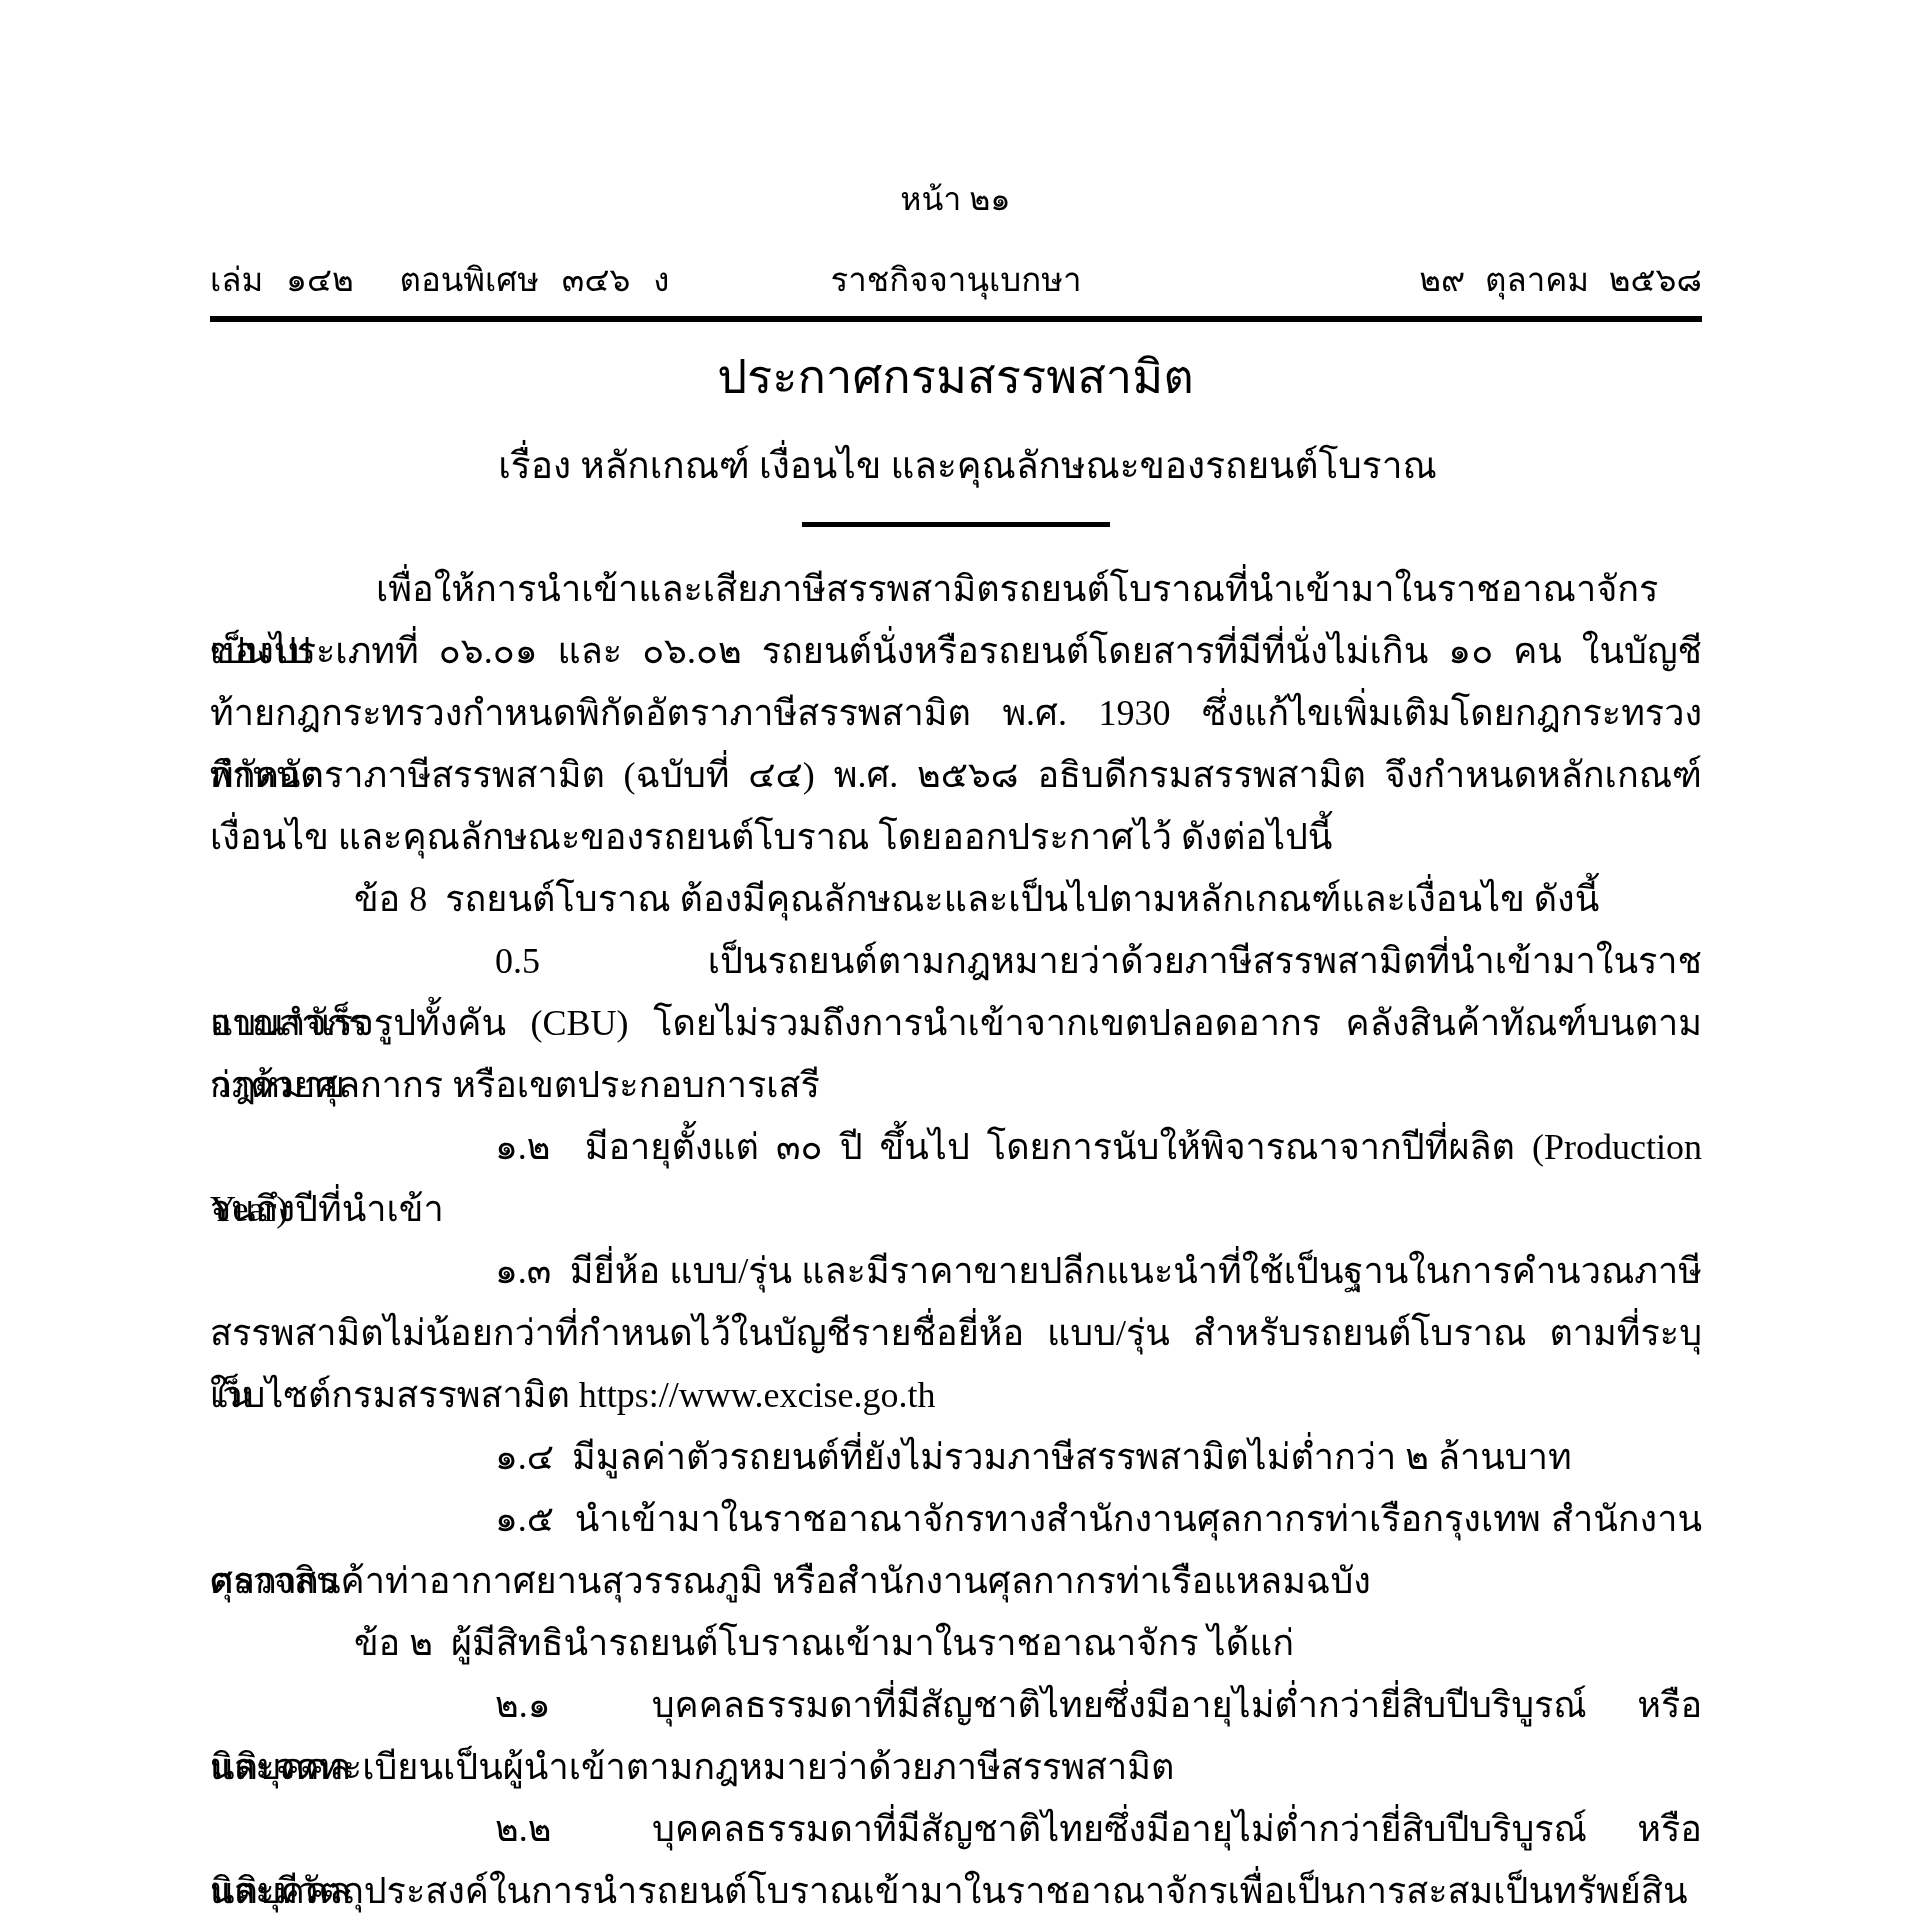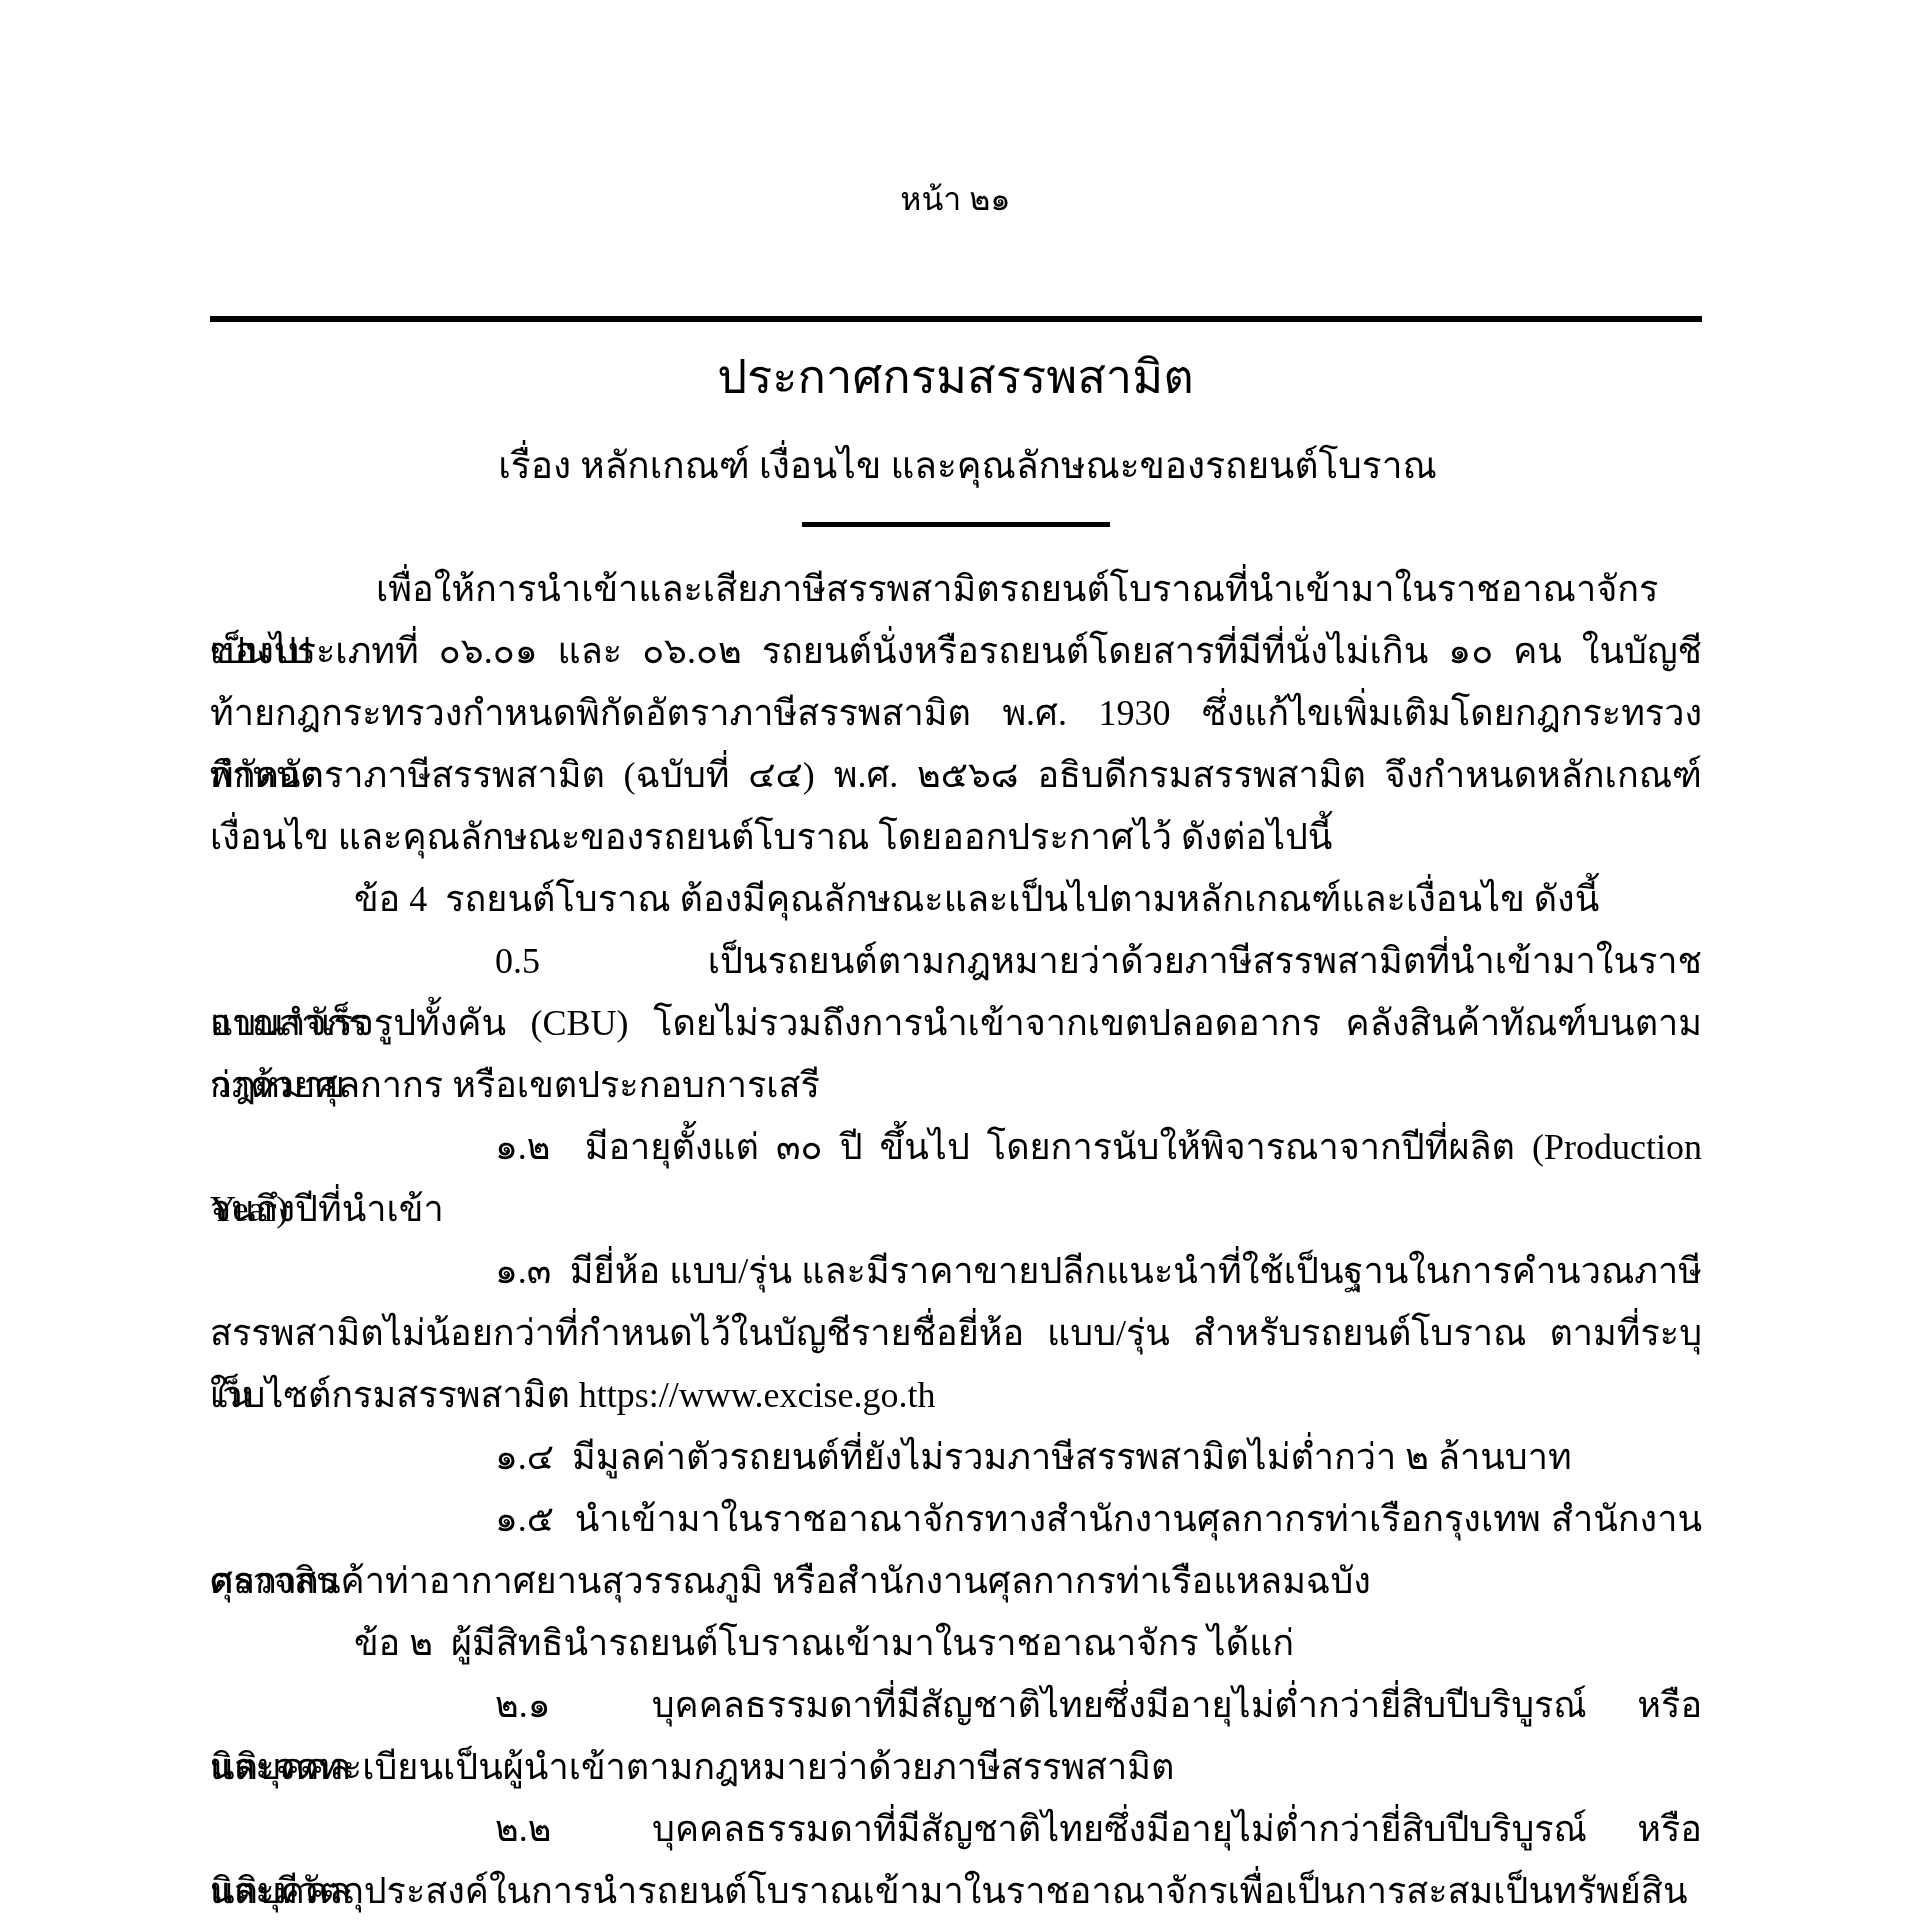--- a/index.html
+++ b/index.html
@@ -98,36 +98,41 @@
   .body-line.ind-i { text-indent: 144px; }  
   .body-line.ind-s { text-indent: 285px; }  
 </style>
 </head>
 <body>
 
 <div class="page">
 
   <div class="page-number">หน้า ๒๑</div>
 
+  <div class="masthead">
+    <span class="mh-left">เล่ม ๑๔๒  ตอนพิเศษ ๓๔๖ ง</span>
+    <span class="mh-center">ราชกิจจานุเบกษา</span>
+    <span class="mh-right">๒๙ ตุลาคม ๒๕๖๘</span>
+  </div>
 
   <div class="rule-thick"></div>
 
   <div class="doc-title">ประกาศกรมสรรพสามิต</div>
 
   <div class="doc-subject">เรื่อง หลักเกณฑ์ เงื่อนไข และคุณลักษณะของรถยนต์โบราณ</div>
 
   <div class="rule-short"></div>
 
   <div class="doc-body">
       <div class="body-line ind-p just">เพื่อให้การนำเข้าและเสียภาษีสรรพสามิตรถยนต์โบราณที่นำเข้ามาในราชอาณาจักรเป็นไป</div>
       <div class="body-line just">ของประเภทที่ ๐๖.๐๑ และ ๐๖.๐๒ รถยนต์นั่งหรือรถยนต์โดยสารที่มีที่นั่งไม่เกิน ๑๐ คน ในบัญชี</div>
       <div class="body-line just">ท้ายกฎกระทรวงกำหนดพิกัดอัตราภาษีสรรพสามิต พ.ศ. 1930 ซึ่งแก้ไขเพิ่มเติมโดยกฎกระทรวงกำหนด</div>
       <div class="body-line just">พิกัดอัตราภาษีสรรพสามิต (ฉบับที่ ๔๔) พ.ศ. ๒๕๖๘ อธิบดีกรมสรรพสามิต จึงกำหนดหลักเกณฑ์</div>
       <div class="body-line">เงื่อนไข และคุณลักษณะของรถยนต์โบราณ โดยออกประกาศไว้ ดังต่อไปนี้</div>
-      <div class="body-line ind-i">ข้อ 4  รถยนต์โบราณ ต้องมีคุณลักษณะและเป็นไปตามหลักเกณฑ์และเงื่อนไข ดังนี้</div>
+      <div class="body-line ind-i">ข้อ 8  รถยนต์โบราณ ต้องมีคุณลักษณะและเป็นไปตามหลักเกณฑ์และเงื่อนไข ดังนี้</div>
       <div class="body-line ind-s just">0.5  เป็นรถยนต์ตามกฎหมายว่าด้วยภาษีสรรพสามิตที่นำเข้ามาในราชอาณาจักร</div>
       <div class="body-line just">แบบสำเร็จรูปทั้งคัน (CBU) โดยไม่รวมถึงการนำเข้าจากเขตปลอดอากร คลังสินค้าทัณฑ์บนตามกฎหมาย</div>
       <div class="body-line">ว่าด้วยศุลกากร หรือเขตประกอบการเสรี</div>
       <div class="body-line ind-s just">๑.๒  มีอายุตั้งแต่ ๓๐ ปี ขึ้นไป โดยการนับให้พิจารณาจากปีที่ผลิต (Production Year)</div>
       <div class="body-line">จนถึงปีที่นำเข้า</div>
       <div class="body-line ind-s just">๑.๓  มียี่ห้อ แบบ/รุ่น และมีราคาขายปลีกแนะนำที่ใช้เป็นฐานในการคำนวณภาษี</div>
       <div class="body-line just">สรรพสามิตไม่น้อยกว่าที่กำหนดไว้ในบัญชีรายชื่อยี่ห้อ แบบ/รุ่น สำหรับรถยนต์โบราณ ตามที่ระบุใน</div>
       <div class="body-line">เว็บไซต์กรมสรรพสามิต https://www.excise.go.th</div>
       <div class="body-line ind-s">๑.๔  มีมูลค่าตัวรถยนต์ที่ยังไม่รวมภาษีสรรพสามิตไม่ต่ำกว่า ๒ ล้านบาท</div>
       <div class="body-line ind-s just">๑.๕  นำเข้ามาในราชอาณาจักรทางสำนักงานศุลกากรท่าเรือกรุงเทพ สำนักงานศุลกากร</div>

